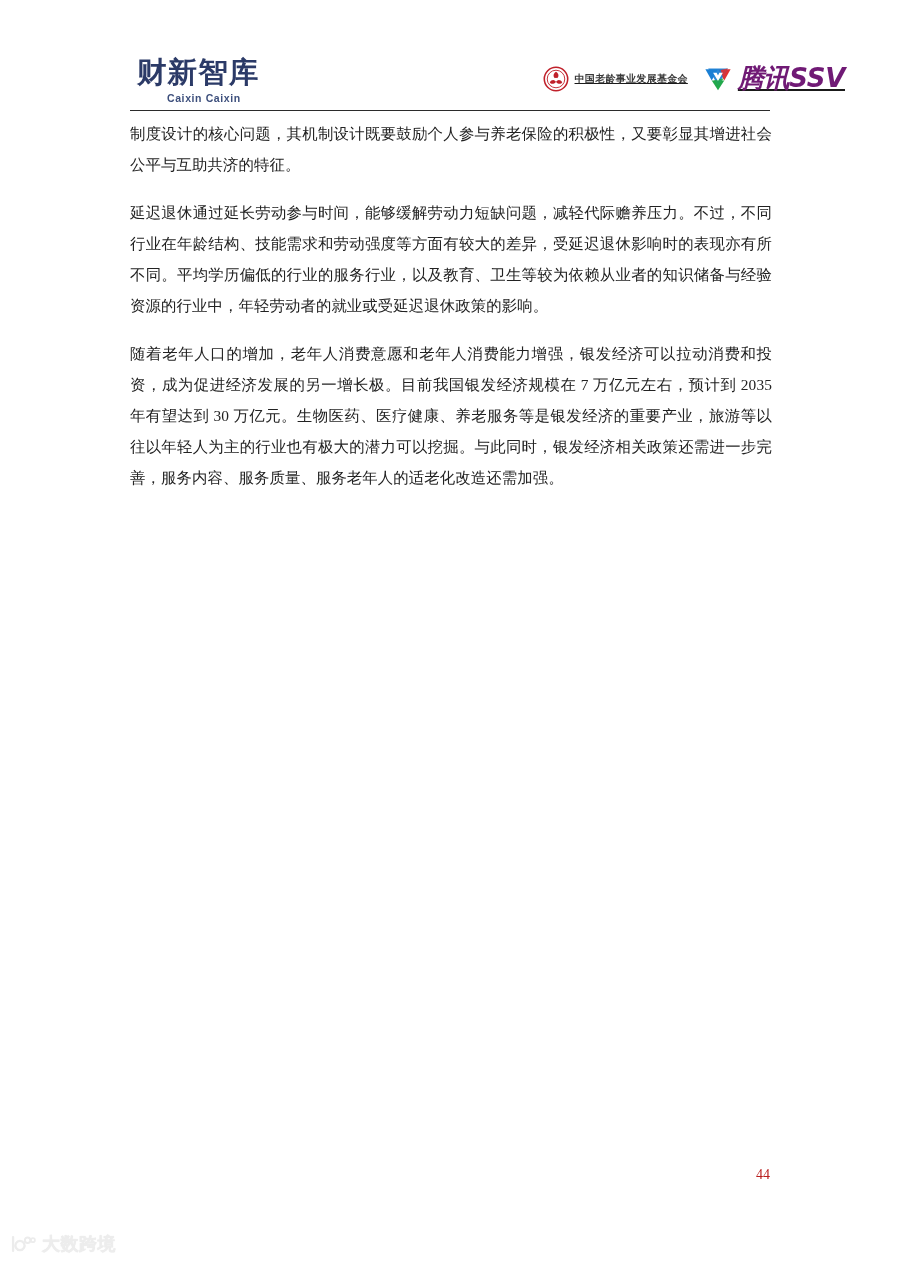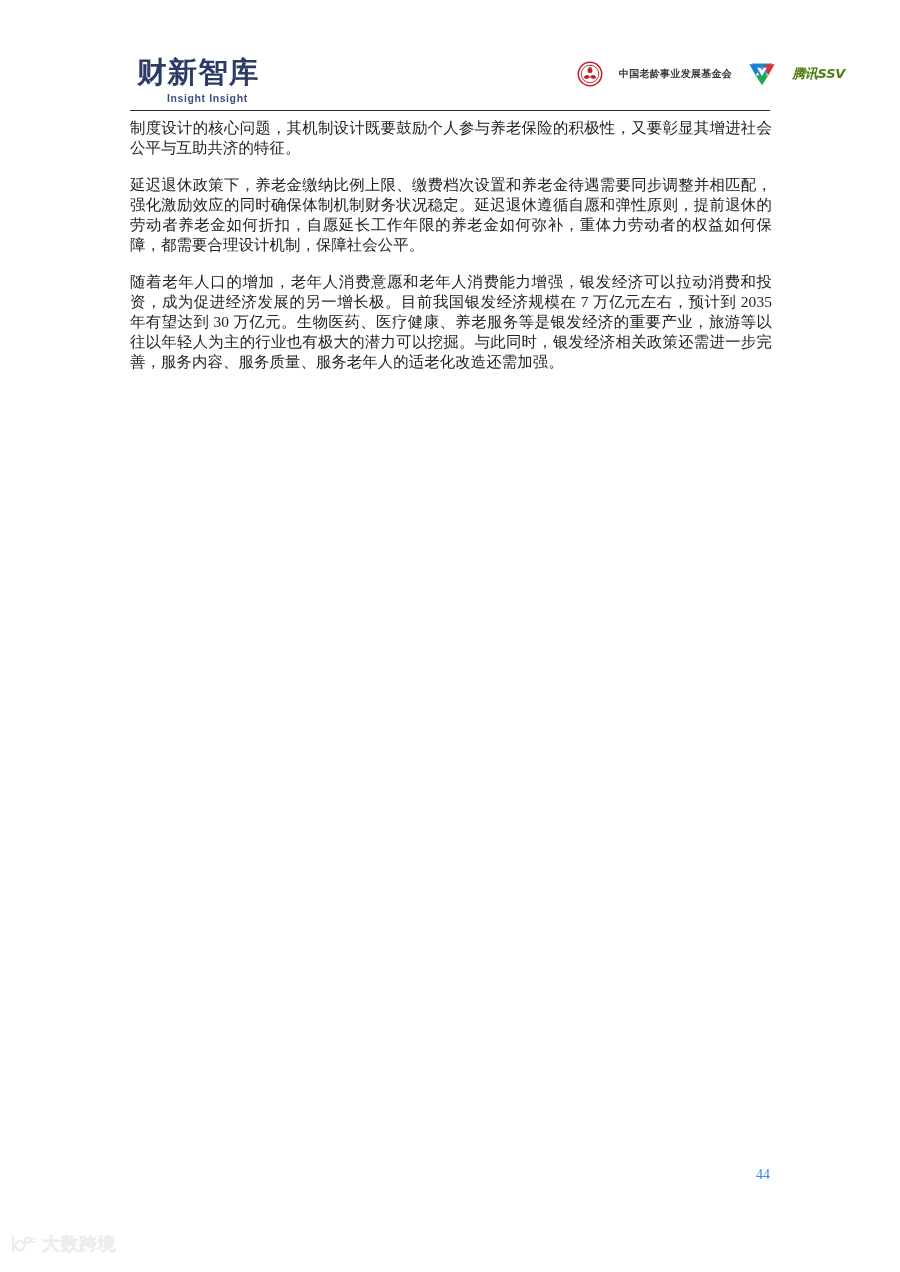--- a/index.html
+++ b/index.html
@@ -63,21 +63,22 @@
     position: absolute;
     right: 55px;
     top: 61px;
     display: flex;
     align-items: center;
     gap: 16px;
   }
   .partner {
     display: flex;
     align-items: center;
-    gap: 16px;
+    gap: 6px;
+    text-decoration: underline;
   }
   .seal-icon {
     width: 26px;
     height: 26px;
     flex: 0 0 auto;
   }
   .foundation-name {
     font-family: "DejaVu Sans", "Liberation Sans", sans-serif;
     font-size: 10px;
     font-weight: 600;
@@ -85,24 +86,24 @@
     letter-spacing: 0.3px;
     white-space: nowrap;
   }
   .tencent-icon {
     width: 28px;
     height: 24px;
     flex: 0 0 auto;
   }
   .tencent-name {
     font-family: "DejaVu Sans", "Liberation Sans", sans-serif;
-    font-size: 13px;
+    font-size: 26px;
     font-weight: bold;
     font-style: italic;
-    color: #4d7c0f;
+    color: #701a75;
     letter-spacing: -0.3px;
     white-space: nowrap;
   }
 
   .header-rule {
     position: absolute;
     left: 130px;
     top: 110px;
     width: 640px;
     height: 1px;
@@ -112,37 +113,37 @@
   
   .content {
     position: absolute;
     left: 130px;
     top: 118px;
     width: 642px;
   }
   .para {
     font-family: "Liberation Serif", "DejaVu Serif", serif;
     font-size: 15.4px;
-    line-height: 20px;
+    line-height: 31px;
     text-align: justify;
     text-justify: inter-ideograph;
     color: #222222;
     margin: 0 0 17px 0;
     letter-spacing: 0.1px;
   }
   .para:last-child { margin-bottom: 0; }
 
   
   .page-number {
     position: absolute;
     right: 130px;
     top: 1167px;
     font-family: "Liberation Serif", "DejaVu Serif", serif;
     font-size: 14px;
-    color: #3b82f6;
+    color: #b91c1c;
   }
 
   .watermark {
     position: absolute;
     left: 10px;
     top: 1232px;
     display: flex;
     align-items: center;
     gap: 6px;
     opacity: 1;
@@ -164,21 +165,21 @@
 </style>
 </head>
 <body>
 
 <div class="page">
 
   <div class="header">
 
     <div class="brand-logo">
       <div class="brand-cn">财新智库</div>
-      <div class="brand-en">Insight Insight</div>
+      <div class="brand-en">Caixin Caixin</div>
     </div>
 
     <div class="partner-logos">
 
       <div class="partner">
         <span class="seal-icon">
           <svg viewBox="0 0 40 40" width="26" height="26" aria-hidden="true">
             <circle cx="20" cy="20" r="18" fill="none" stroke="#c0202a" stroke-width="2.4"></circle>
             <circle cx="20" cy="20" r="13.5" fill="none" stroke="#c0202a" stroke-width="1.4"></circle>
             <path d="M20 9 C25 12 25 18 20 20 C15 18 15 12 20 9 Z" fill="#c0202a"></path>
@@ -205,21 +206,21 @@
         <span class="tencent-name">腾讯SSV</span>
       </div>
 
     </div>
 
     <div class="header-rule"></div>
   </div>
 
   <div class="content">
     <p class="para">制度设计的核心问题，其机制设计既要鼓励个人参与养老保险的积极性，又要彰显其增进社会公平与互助共济的特征。</p>
-    <p class="para">延迟退休政策下，养老金缴纳比例上限、缴费档次设置和养老金待遇需要同步调整并相匹配，强化激励效应的同时确保体制机制财务状况稳定。延迟退休遵循自愿和弹性原则，提前退休的劳动者养老金如何折扣，自愿延长工作年限的养老金如何弥补，重体力劳动者的权益如何保障，都需要合理设计机制，保障社会公平。</p>
+    <p class="para">延迟退休通过延长劳动参与时间，能够缓解劳动力短缺问题，减轻代际赡养压力。不过，不同行业在年龄结构、技能需求和劳动强度等方面有较大的差异，受延迟退休影响时的表现亦有所不同。平均学历偏低的行业的服务行业，以及教育、卫生等较为依赖从业者的知识储备与经验资源的行业中，年轻劳动者的就业或受延迟退休政策的影响。</p>
     <p class="para">随着老年人口的增加，老年人消费意愿和老年人消费能力增强，银发经济可以拉动消费和投资，成为促进经济发展的另一增长极。目前我国银发经济规模在 7 万亿元左右，预计到 2035 年有望达到 30 万亿元。生物医药、医疗健康、养老服务等是银发经济的重要产业，旅游等以往以年轻人为主的行业也有极大的潜力可以挖掘。与此同时，银发经济相关政策还需进一步完善，服务内容、服务质量、服务老年人的适老化改造还需加强。</p>
 
   </div>
 
   <div class="page-number">44</div>
 
   <div class="watermark">
     <span class="wm-mark">
       <svg viewBox="0 0 34 26" width="26" height="20" aria-hidden="true">
         <path d="M4 4 L4 22" stroke="#ececec" stroke-width="3" fill="none" stroke-linecap="round"></path>

